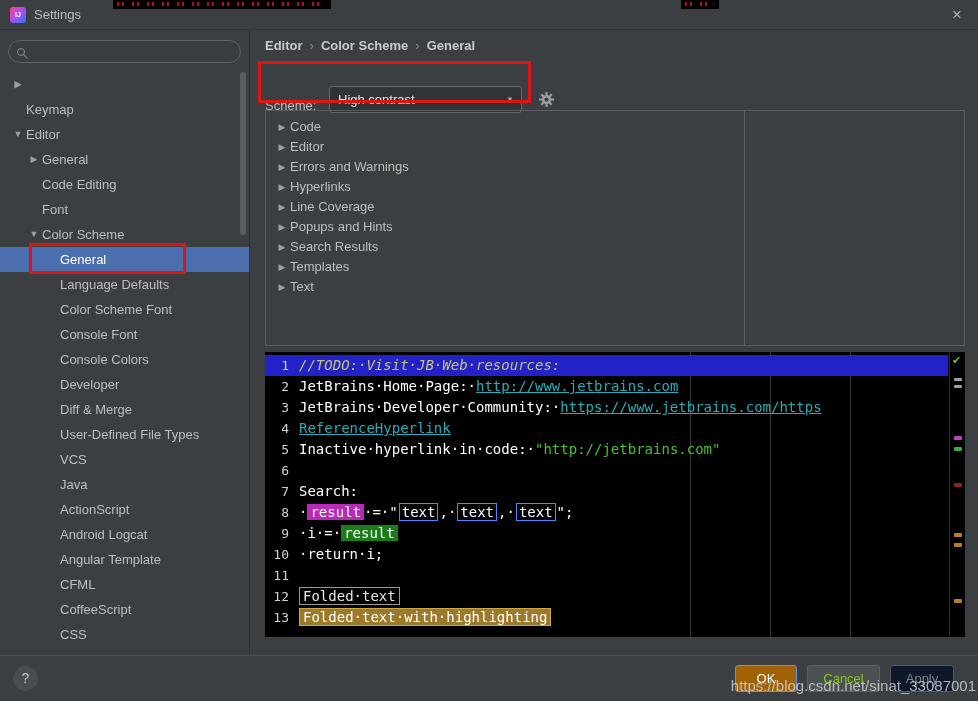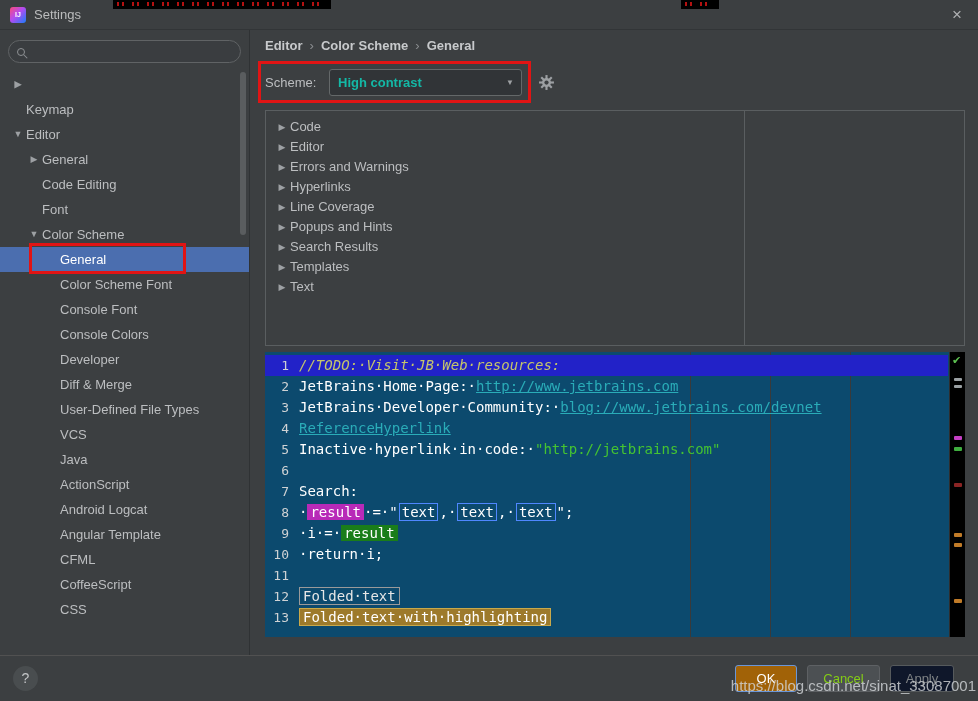--- a/index.html
+++ b/index.html
@@ -25,36 +25,36 @@
   .row.lvl1{padding-left:26px}
   .row.lvl2{padding-left:44px}
   .row.sel{background:#4b6eaf;color:#fff}
   .row.bold{font-weight:bold;color:#d0d2d4}
   .sb-scroll{position:absolute;right:3px;top:42px;width:6px;height:163px;background:#5a5d5f;border-radius:3px;cursor:pointer}
 
   
   .breadcrumb{position:absolute;left:265px;top:36px;height:18px;font-size:13px;display:flex;gap:7px;align-items:center}
   .crumb{color:#c8cacc;font-weight:bold;cursor:pointer}
   .crumb-sep{color:#8a8d90}
-  .scheme-row{position:absolute;left:265px;top:69px;height:27px;display:flex;align-items:center}
+  .scheme-row{position:absolute;left:265px;top:86px;height:27px;display:flex;align-items:flex-end}
   .scheme-label{font-size:13px;color:#bcbec0;width:64px}
   .combo{width:193px;height:27px;background:#313437;border:1px solid #646869;border-radius:3px;display:flex;align-items:center;padding:0 7px 0 8px;cursor:pointer}
-  .combo-val{font-size:13px;font-weight:bold;color:#14b8a6}
+  .combo-val{font-size:13px;font-weight:normal;color:#e5e5e5}
   .combo-arrow{margin-left:auto;font-size:8px;color:#9da0a3}
   .gear{position:absolute;left:273px;top:5px;width:17px;height:17px;cursor:pointer}
 
   
   .options{position:absolute;left:265px;top:110px;width:700px;height:236px;border:1px solid #5a5e60}
   .options .divider{position:absolute;left:478px;top:0;bottom:0;width:1px;background:#5a5e60}
   .options .rows{position:absolute;left:0;top:6px;width:478px}
   .opt-row{height:20px;line-height:20px;display:flex;align-items:center;font-size:13px;color:#bcbec0;padding-left:8px;cursor:pointer}
   .opt-row .arr{display:inline-block;width:16px;font-size:9px;color:#9da0a3;text-align:center;flex:0 0 16px}
 
   
-  .preview{position:absolute;left:265px;top:352px;width:700px;height:285px;background:#0c4a6e;cursor:text;overflow:hidden}
+  .preview{position:absolute;left:265px;top:352px;width:700px;height:285px;background:#000000;cursor:text;overflow:hidden}
   .guide{position:absolute;top:0;bottom:0;width:1px;background:#3a3a3a;z-index:1}
   .g1{left:425px}.g2{left:505px}.g3{left:585px}
   .lines{position:absolute;left:0;top:3px;right:17px;z-index:2}
   .cl{position:relative;height:21px;line-height:21px;white-space:pre;font-family:"DejaVu Sans Mono",monospace;font-size:14px;color:#fff}
   .cl .ln{display:inline-block;width:24px;text-align:right;margin-right:10px;color:#cfd2d4;font-size:13px}
   .caret{background:#2222c8}
   .c-pl{color:#fff}
   .c-td{color:#c5c66b;font-style:italic}
   .c-lk{color:#2aacb8;text-decoration:underline}
   .c-st{color:#45c431}
@@ -136,20 +136,24 @@
       <div class="row lvl1">
           <span class="arr">▼</span>
           <span>Color Scheme</span>
         </div>
       <div class="row lvl2 sel">
           <span class="arr"></span>
           <span>General</span>
         </div>
       <div class="row lvl2">
           <span class="arr"></span>
+          <span>Language Defaults</span>
+        </div>
+      <div class="row lvl2">
+          <span class="arr"></span>
           <span>Color Scheme Font</span>
         </div>
       <div class="row lvl2">
           <span class="arr"></span>
           <span>Console Font</span>
         </div>
       <div class="row lvl2">
           <span class="arr"></span>
           <span>Console Colors</span>
         </div>
@@ -271,21 +275,21 @@
     <div class="divider"></div>
   </div>
 
   <div class="preview">
     <div class="guide g1"></div>
     <div class="guide g2"></div>
     <div class="guide g3"></div>
     <div class="lines">
       <div class="cl caret"><span class="ln">1</span><span class="c-td">//TODO:·Visit·JB·Web·resources:</span></div>
       <div class="cl"><span class="ln">2</span><span class="c-pl">JetBrains·Home·Page:·</span><span class="c-lk">http://www.jetbrains.com</span></div>
-      <div class="cl"><span class="ln">3</span><span class="c-pl">JetBrains·Developer·Community:·</span><span class="c-lk">blog://www.jetbrains.com/devnet</span></div>
+      <div class="cl"><span class="ln">3</span><span class="c-pl">JetBrains·Developer·Community:·</span><span class="c-lk">https://www.jetbrains.com/https</span></div>
       <div class="cl"><span class="ln">4</span><span class="c-lk">ReferenceHyperlink</span></div>
       <div class="cl"><span class="ln">5</span><span class="c-pl">Inactive·hyperlink·in·code:·</span><span class="c-st">"http://jetbrains.com"</span></div>
       <div class="cl"><span class="ln">6</span></div>
       <div class="cl"><span class="ln">7</span><span class="c-pl">Search:</span></div>
       <div class="cl"><span class="ln">8</span><span class="c-pl">·</span><span class="c-wr">result</span><span class="c-pl">·=·"</span><span class="c-bx">text</span><span class="c-pl">,·</span><span class="c-bx">text</span><span class="c-pl">,·</span><span class="c-bx">text</span><span class="c-pl">";</span></div>
       <div class="cl"><span class="ln">9</span><span class="c-pl">·i·=·</span><span class="c-rd">result</span></div>
       <div class="cl"><span class="ln">10</span><span class="c-pl">·return·i;</span></div>
       <div class="cl"><span class="ln">11</span></div>
       <div class="cl"><span class="ln">12</span><span class="c-fd">Folded·text</span></div>
       <div class="cl"><span class="ln">13</span><span class="c-fh">Folded·text·with·highlighting</span></div>

